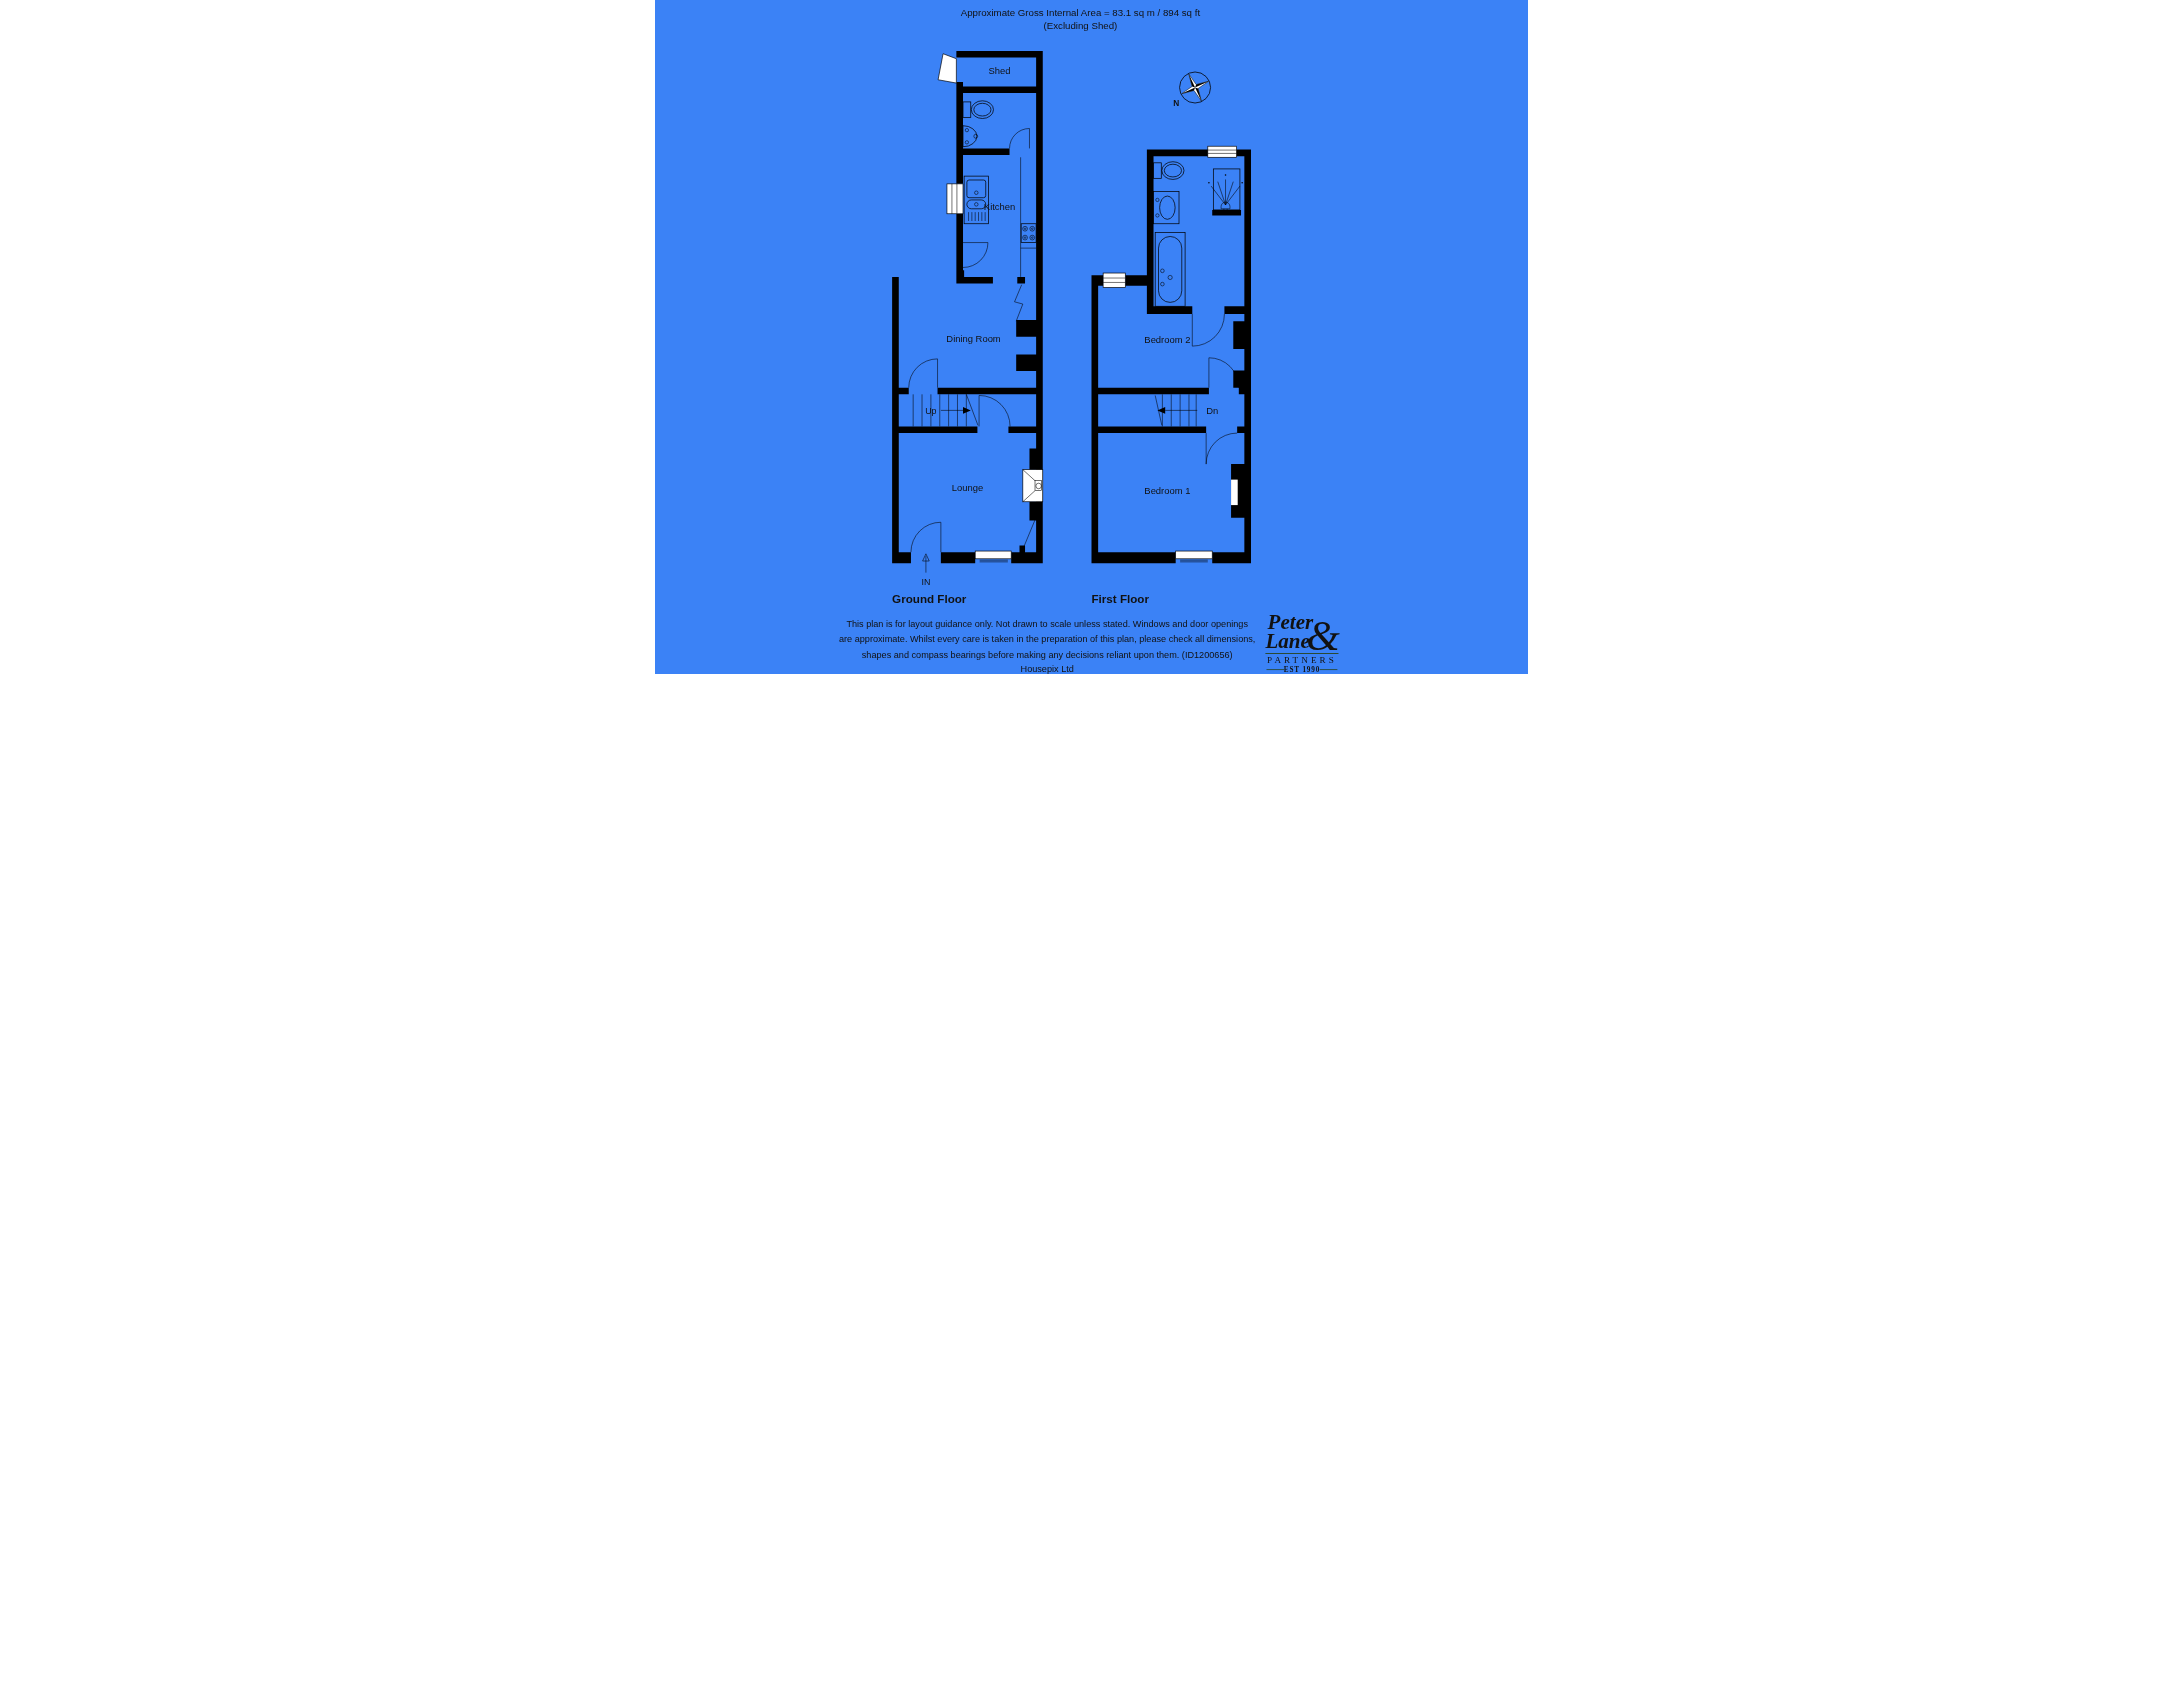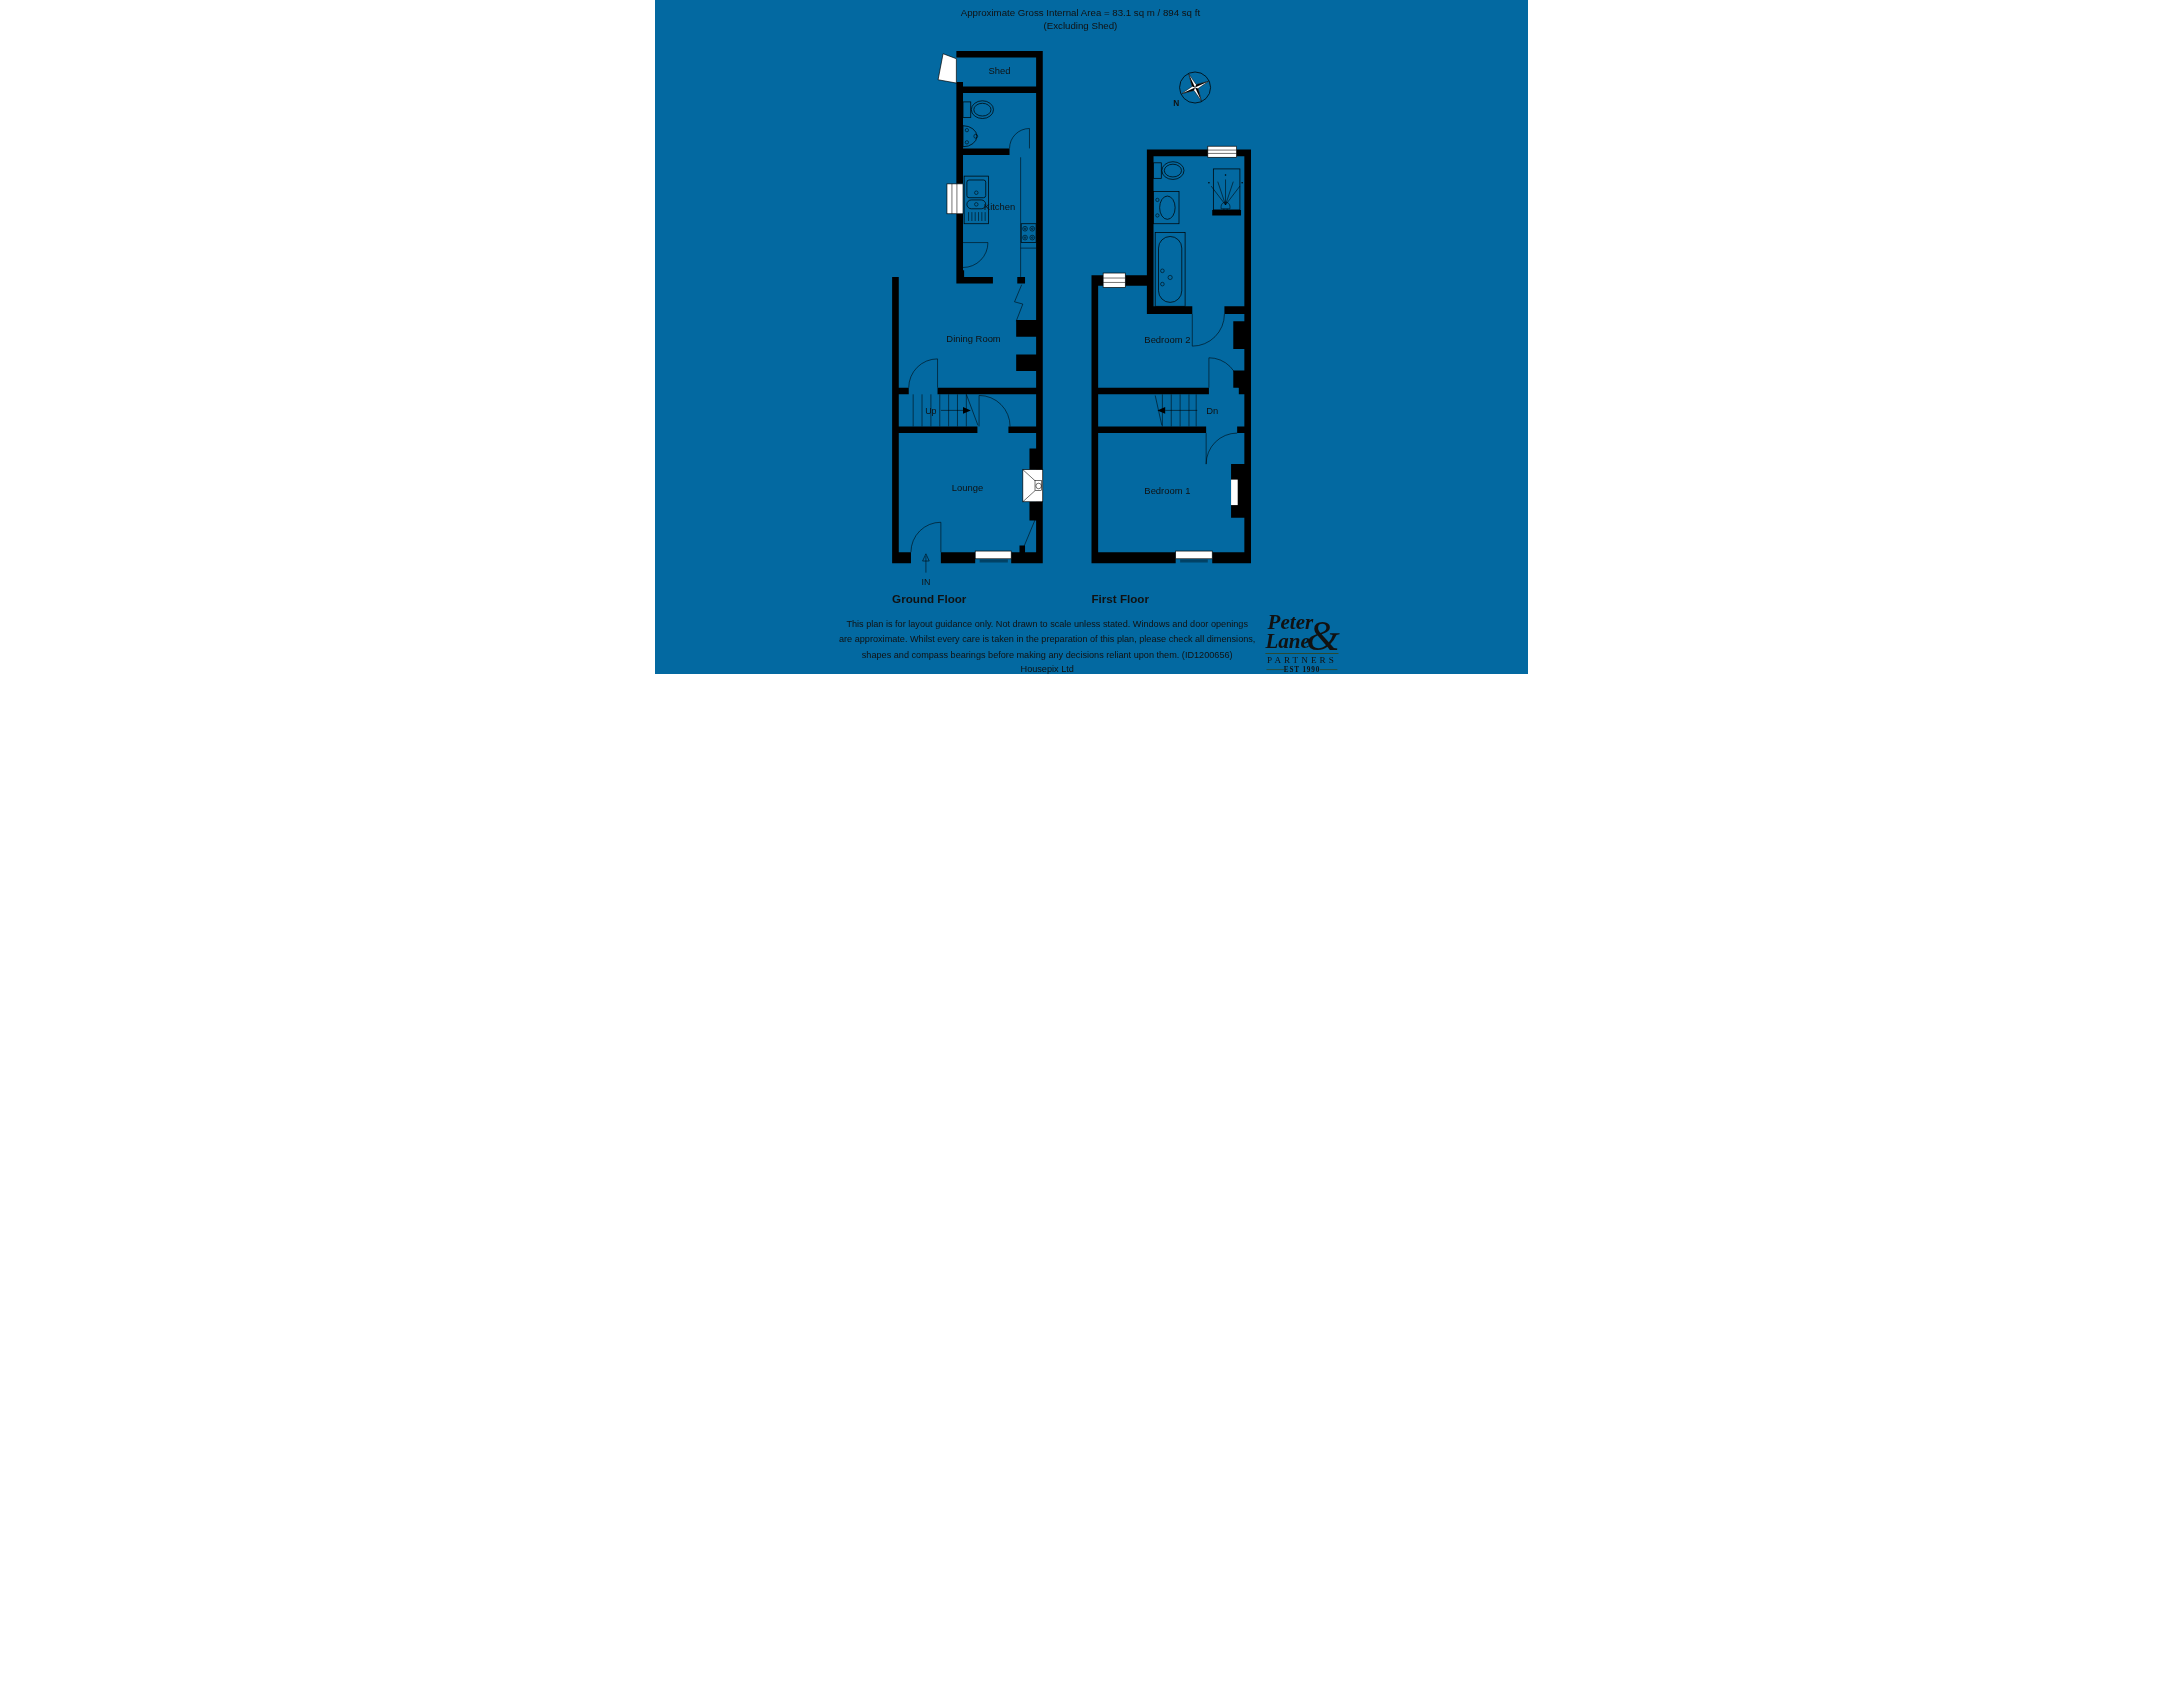--- a/index.html
+++ b/index.html
@@ -1,16 +1,16 @@
 <!DOCTYPE html>
 <html style="font-size:8.9px"><head>
 <meta charset="utf-8">
 <style>
   html,body{margin:0;padding:0;background:#ffffff;}
-  .page{position:relative;width:873px;height:674px;margin:0 auto;background:#0369a1;overflow:hidden;
+  .page{position:relative;width:873px;height:674px;margin:0 auto;background:#3b82f6;overflow:hidden;
         font-family:"Liberation Sans", sans-serif;}
   svg{display:block}
   text{fill:#111;}
   .lbl{font-size:17px;text-anchor:middle;}
   .small{font-size:16px;text-anchor:middle;}
   .cap{font-size:21px;font-weight:bold;}
   .ttl{font-size:17.5px;text-anchor:middle;}
   .disc{font-size:16.5px;text-anchor:middle;}
   .fx{fill:none;stroke:#000;stroke-width:1.3;}
   .thin{fill:none;stroke:#000;stroke-width:1;}

